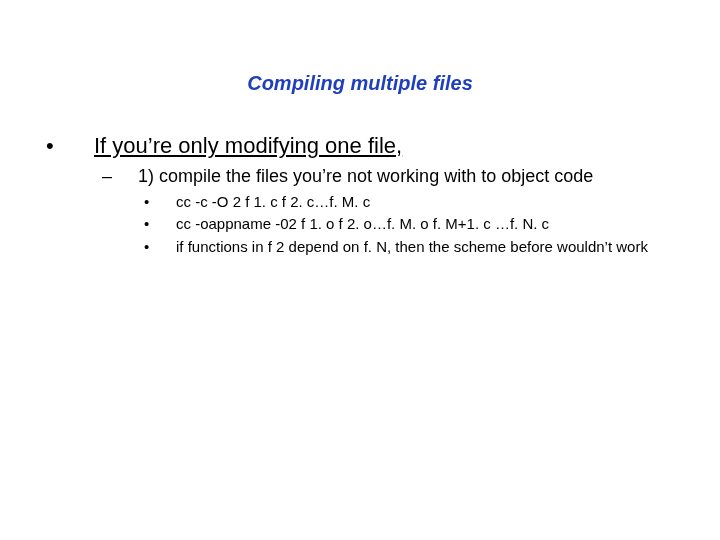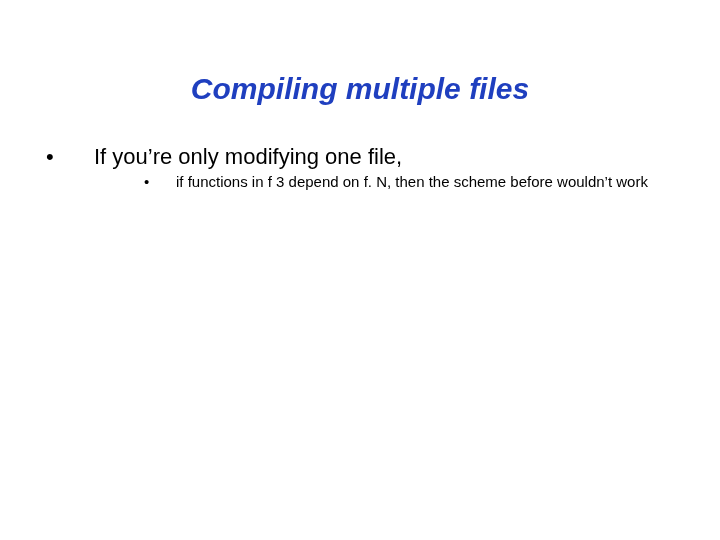--- a/index.html
+++ b/index.html
@@ -14,29 +14,30 @@
   .slide {
     width: 720px;
     height: 540px;
     box-sizing: border-box;
     padding: 0;
   }
   .title {
     text-align: center;
     font-weight: bold;
     font-style: italic;
-    font-size: 30px;
+    font-size: 20px;
     color: #1f3fbf;
     margin-top: 72px;
     margin-bottom: 38px;
   }
   .lvl1 {
     font-size: 22px;
     margin-left: 70px;
     margin-right: 50px;
+    text-decoration: underline;
   }
   .lvl1 .b { display:inline-block; width: 24px; }
   .lvl2 {
     font-size: 18px;
     margin-left: 120px;
     margin-right: 50px;
     margin-top: 6px;
     margin-bottom: 4px;
     line-height: 1.28;
   }
@@ -57,17 +58,26 @@
 </head>
 <body>
 
 <div class="slide">
   <div class="title">Compiling multiple files</div>
 
   <div class="lvl1 hang1">
     <span class="b">•</span><span>If you’re only modifying one file,</span>
   </div>
 
+  <div class="lvl2 hang2">
+    <span class="b">–</span><span>1) compile the files you’re not working with to object code</span>
+  </div>
+  <div class="lvl3 hang3">
+    <span class="b">•</span><span>cc -c -O 2 f 1. c f 2. c…f. M. c</span>
+  </div>
 
   <div class="lvl3 hang3">
-    <span class="b">•</span><span>if functions in f 3 depend on f. N, then the scheme before wouldn’t work</span>
+    <span class="b">•</span><span>cc -oappname -02 f 1. o f 2. o…f. M. o f. M+1. c …f. N. c</span>
+  </div>
+  <div class="lvl3 hang3">
+    <span class="b">•</span><span>if functions in f 2 depend on f. N, then the scheme before wouldn’t work</span>
   </div>
 </div>
 
 </body></html>

